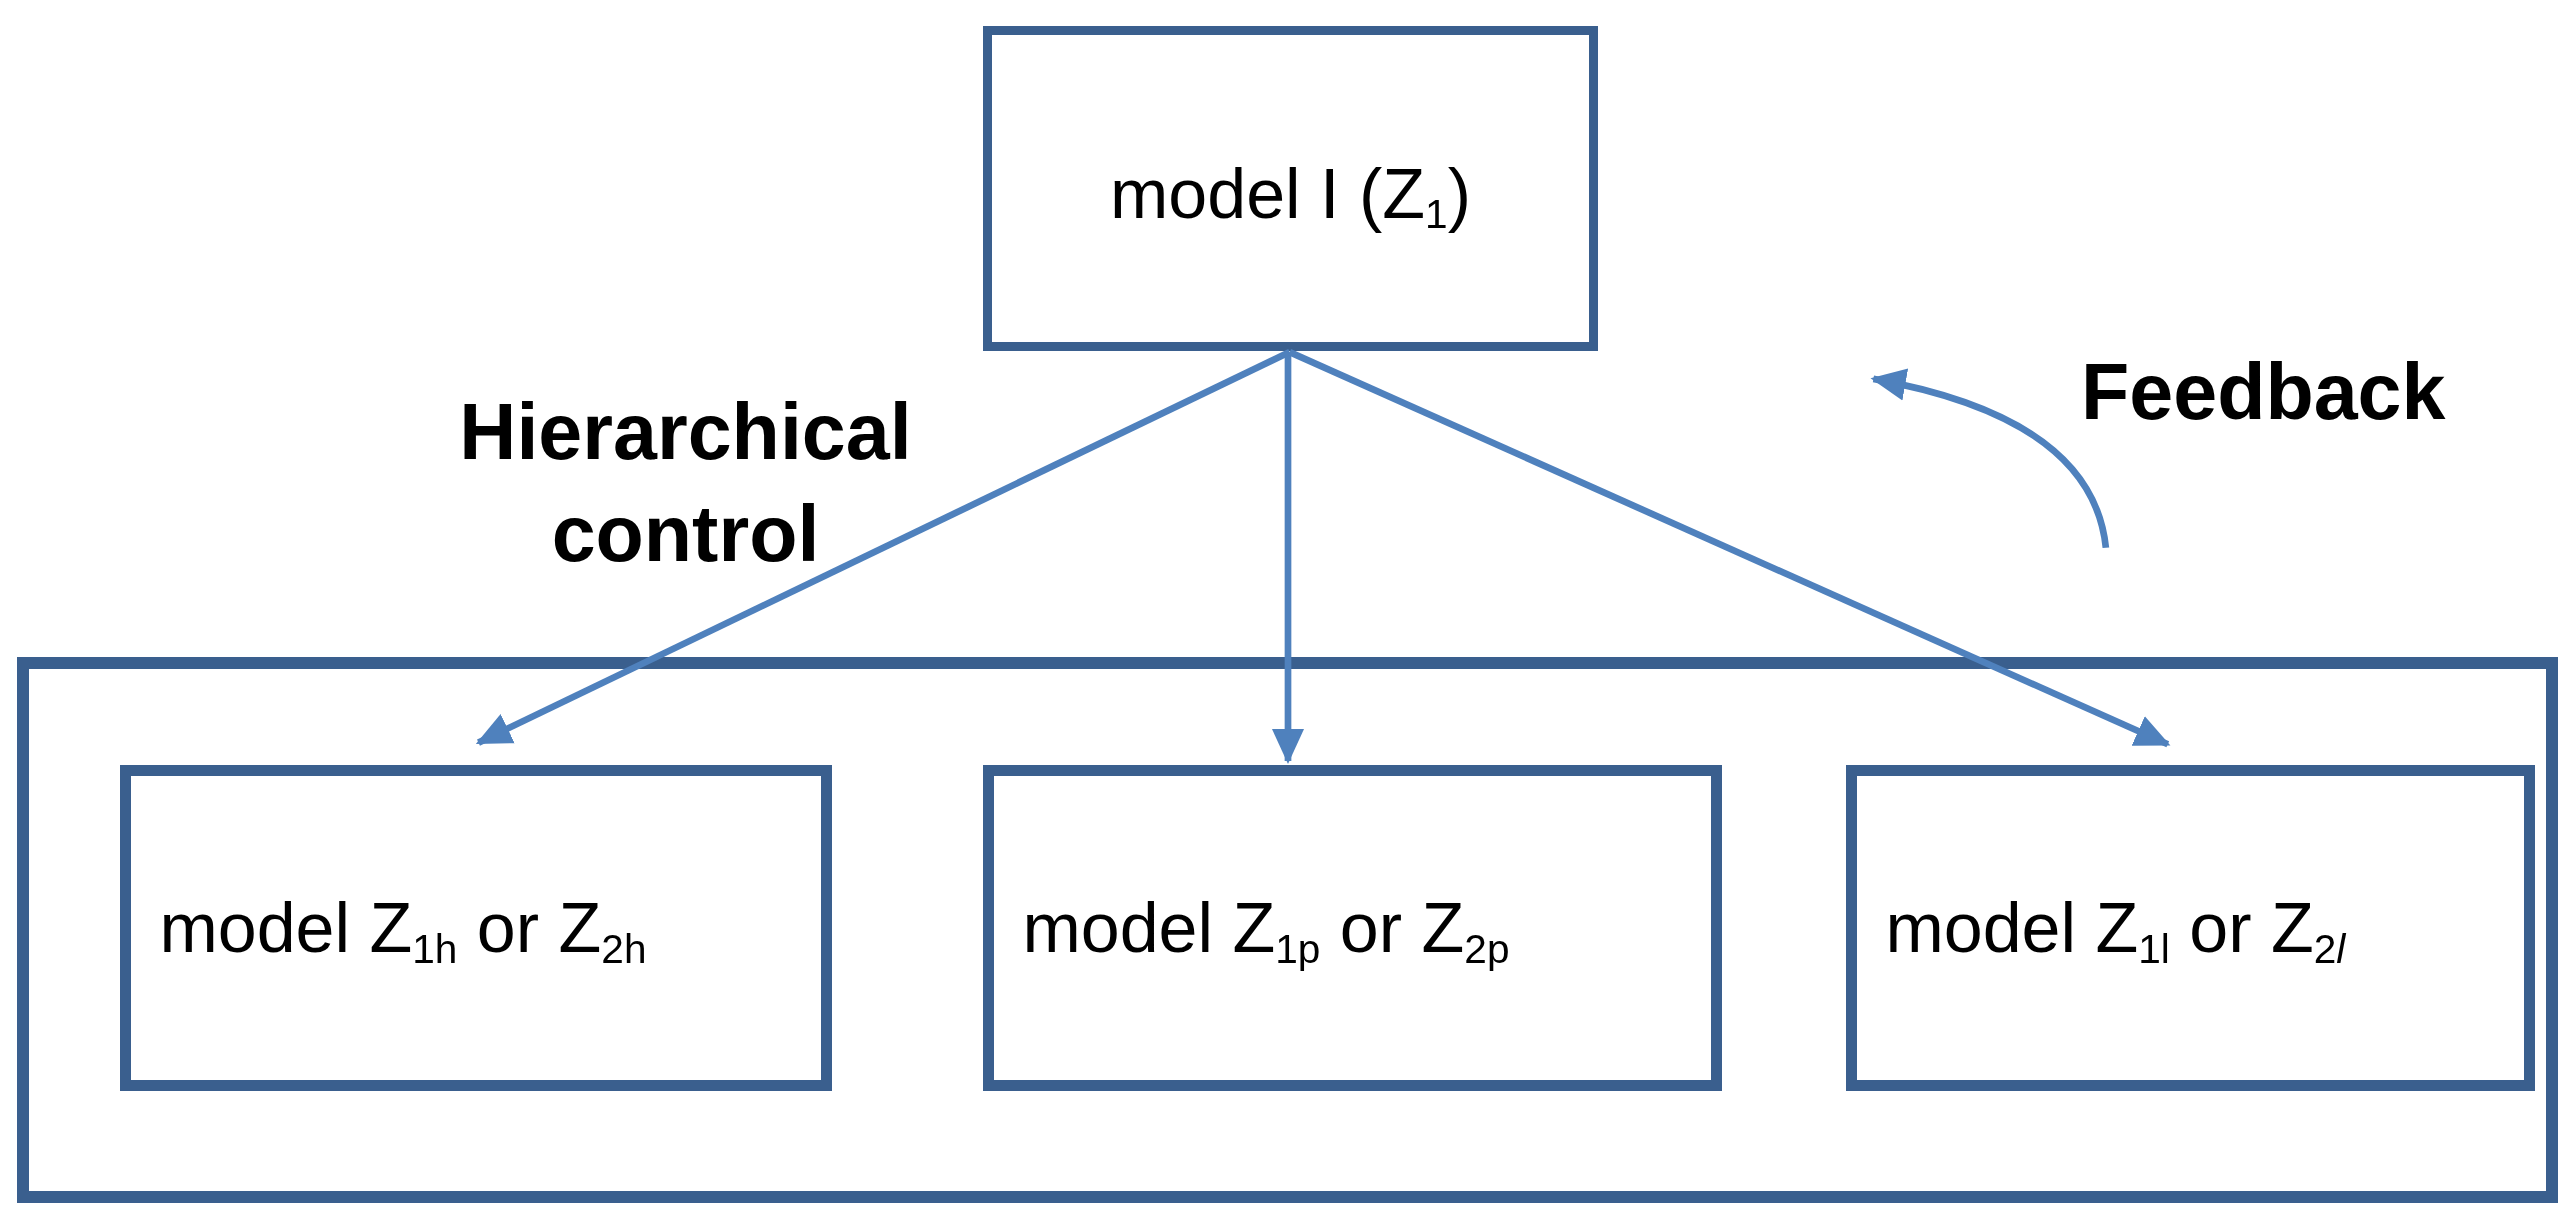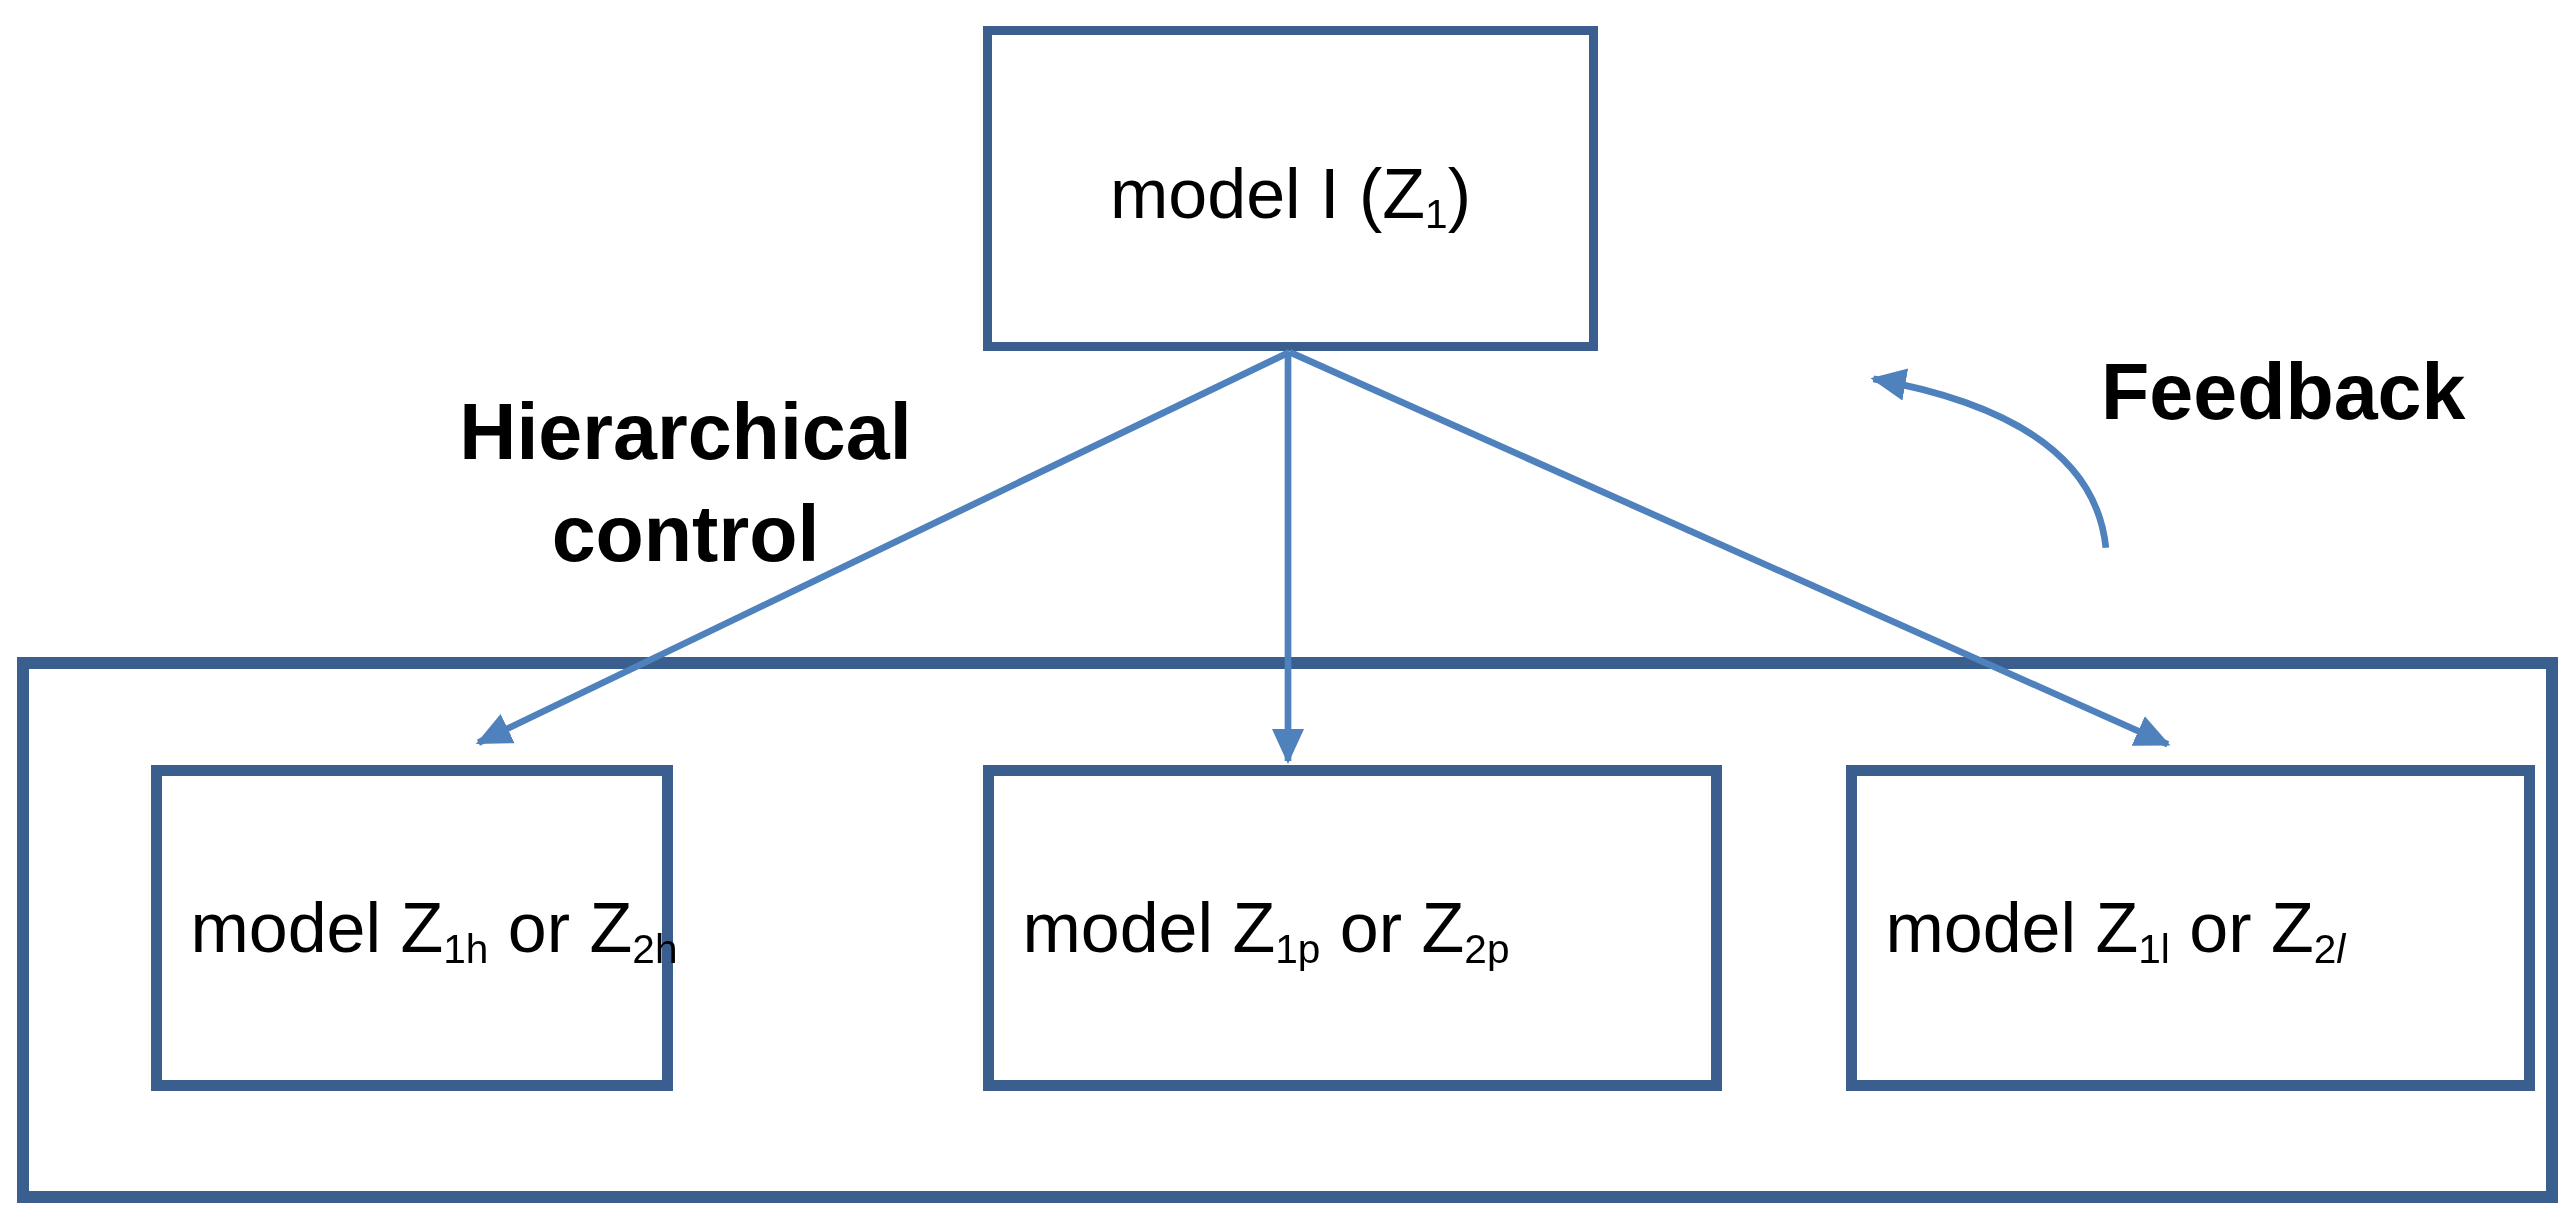--- a/index.html
+++ b/index.html
@@ -40,21 +40,21 @@
     z-index:1;
   }
   .child-box{
     top:765px;height:326px;
     display:flex;align-items:center;
     padding-left:28.4px;
     font-size:70px;
     white-space:nowrap;
     z-index:2;
   }
-  .child-box-1{left:151px;width:522px;}
+  .child-box-1{left:120px;width:712px;}
   .child-box-2{left:983px;width:739px;}
   .child-box-3{left:1846px;width:689px;}
   sub{
     font-size:0.58em;
     line-height:0;
     vertical-align:baseline;
     position:relative;
     bottom:-0.26em;
   }
   .italic{font-style:italic;}
@@ -65,21 +65,21 @@
     color:var(--ink);
     z-index:2;
     white-space:nowrap;
     font-weight:bold;
   }
   .label-hier{
     left:418px;top:381px;width:535px;
     text-align:center;
   }
   .label-feedback{
-    left:2081px;top:341px;margin-left:20px;
+    left:2081px;top:341px;
   }
   .arrows-layer{
     position:absolute;left:0;top:0;
     z-index:3;
     pointer-events:none;
   }
   .arrow-stroke{stroke:var(--arrow);stroke-width:8px;fill:none;}
   .arrow-fill{fill:var(--arrow);}
 </style>
 </head>

